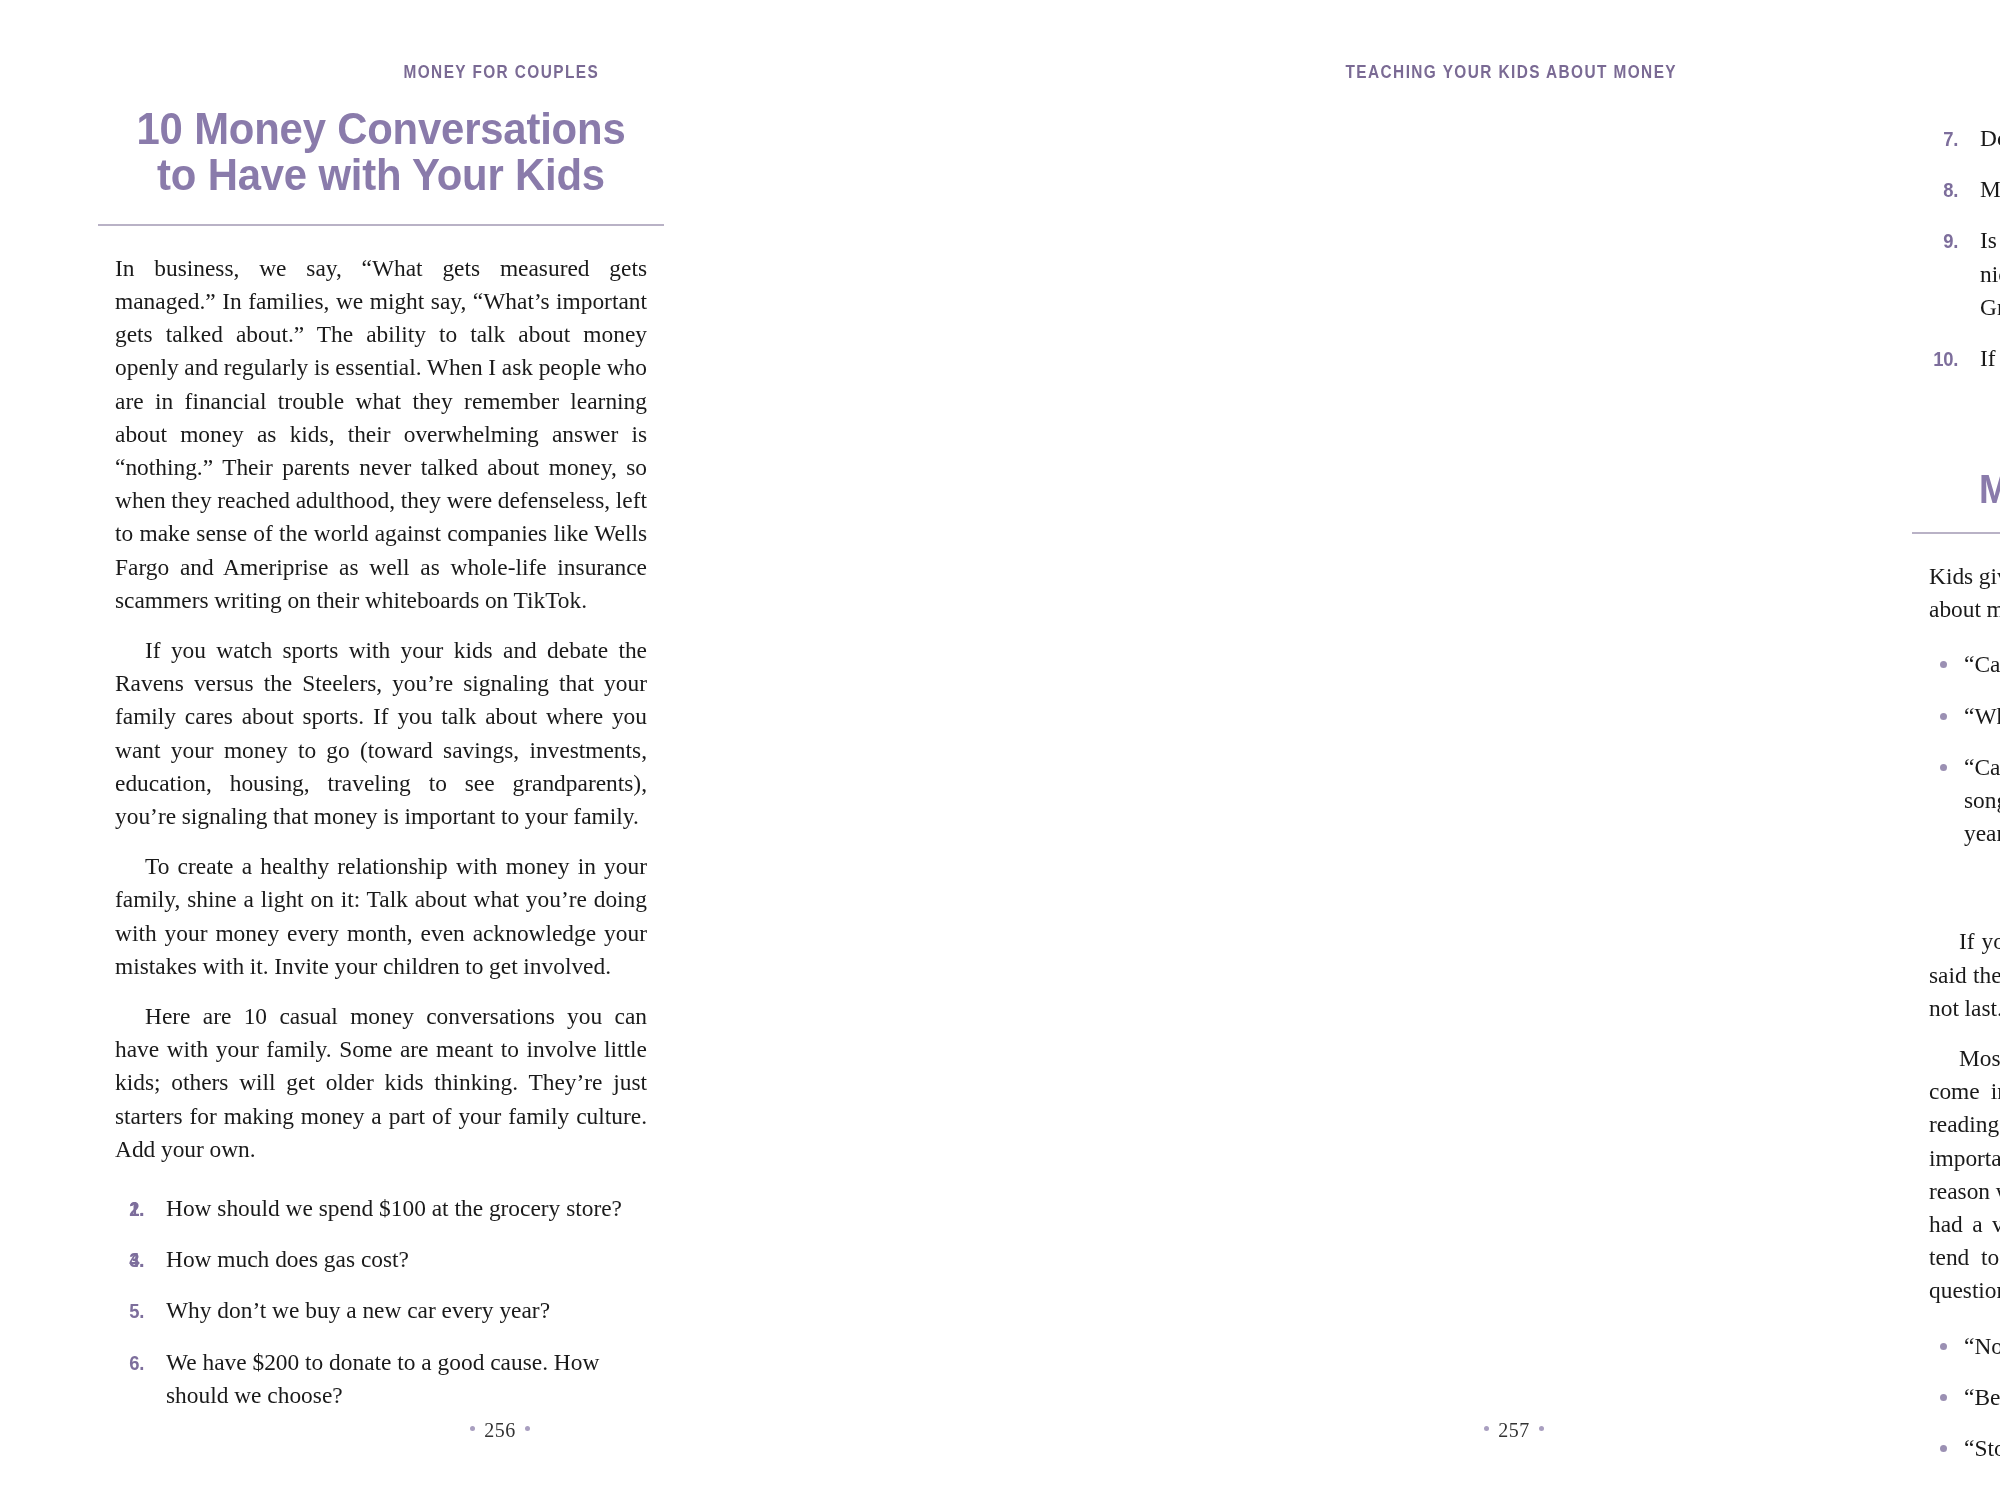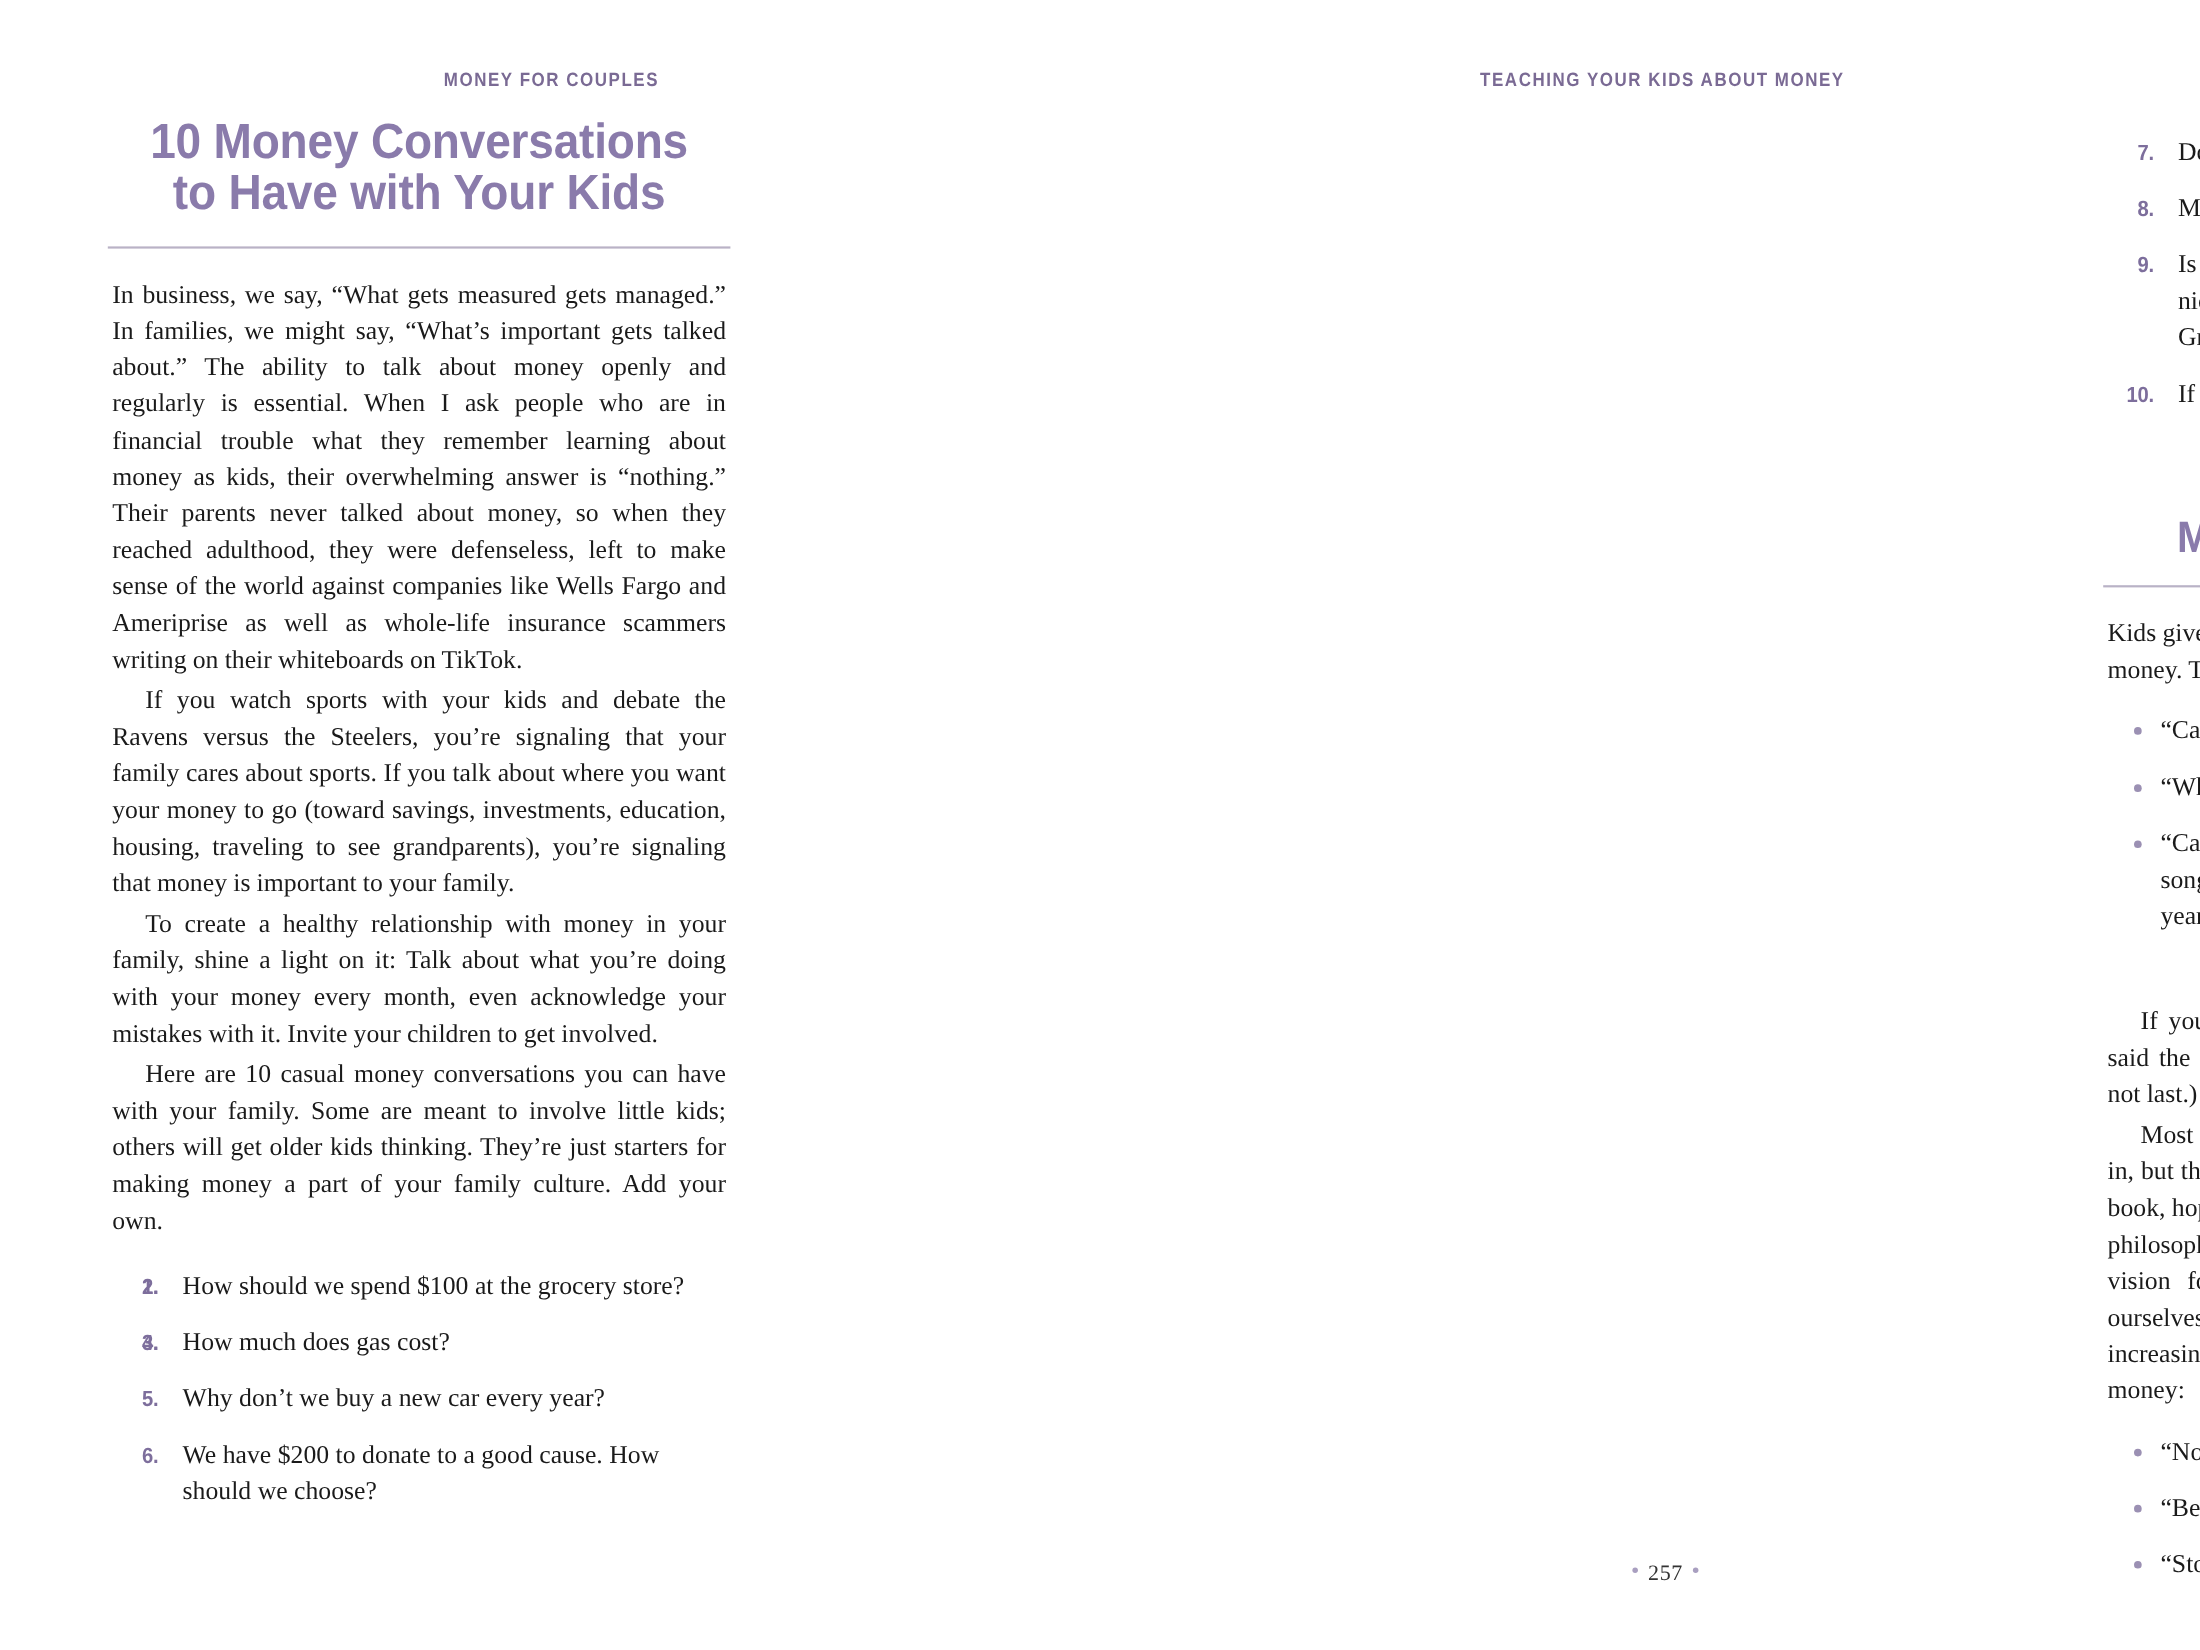--- a/index.html
+++ b/index.html
@@ -91,21 +91,21 @@
   .rule {
     height: 2px;
     background: #b9b2c6;
     margin: 26px 0 0 0;
     width: 100%;
   }
   .rule.section-rule { margin-top: 22px; }
 
   
   p.body {
-    margin: 4px;
+    margin: 17px;
     text-align: justify;
     font-size: 23.4px;
     line-height: 33.2px;
     hyphens: none;
     -webkit-hyphens: none;
     word-spacing: -0.2px;
   }
   p.body.first { margin-top: 26px; }
   p.body.indent { text-indent: 30px; }
   p.body.nojust { text-align: left; }
@@ -235,20 +235,23 @@
           <span>Why don’t we buy a new car every year?</span>
         </li>
         <li>
           <span class="num">6.</span>
           <span>We have $200 to donate to a good cause. How should we choose?</span>
         </li>
       </ol>
 
     </div>
 
+    <div class="folio">
+      <span class="fdot"></span><span class="fnum">256</span><span class="fdot"></span>
+    </div>
 
   </div>
 
   <div class="page page-right">
 
     <div class="running-head">TEACHING YOUR KIDS ABOUT MONEY</div>
 
     <div class="frame-right">
 
       <ol class="numlist cont">

